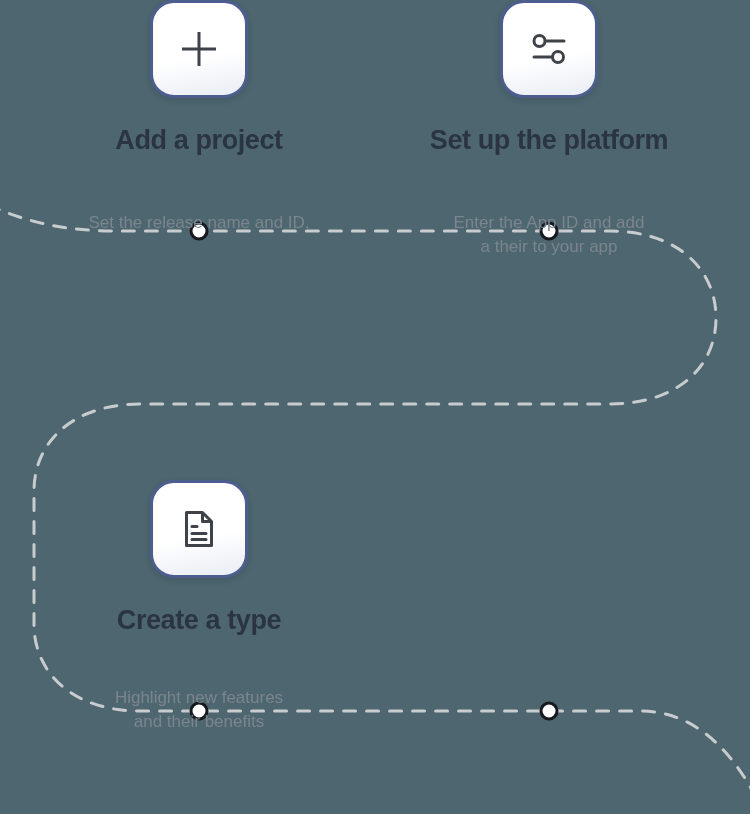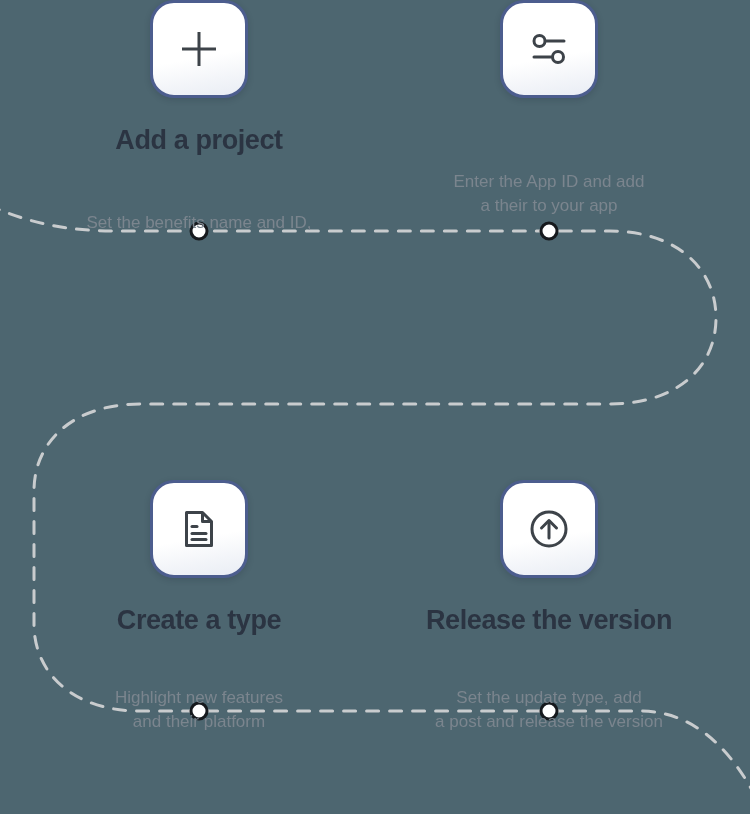--- a/index.html
+++ b/index.html
@@ -125,37 +125,38 @@
       <div class="icon-card">
         <span>
           <svg width="46" height="46" viewBox="0 0 46 46" fill="none" xmlns="http://www.w3.org/2000/svg">
             <path d="M23 6 L23 40 M6 23 L40 23" stroke="#3d4349" stroke-width="3" stroke-linecap="butt"></path>
           </svg>
         </span>
       </div>
     </div>
     <div class="step-title">Add a project</div>
     <div class="step-desc">
-      <div>Set the benefits name and ID,</div>
+      <div>Set the release name and ID,</div>
     </div>
   </div>
 
   <div class="step col-right row-top">
     <div class="icon-card-wrap">
       <div class="icon-card">
         <span>
           <svg width="46" height="46" viewBox="0 0 46 46" fill="none" xmlns="http://www.w3.org/2000/svg">
             <circle cx="13.5" cy="15" r="5.5" stroke="#3d4349" stroke-width="3"></circle>
             <path d="M19.5 15 L38 15" stroke="#3d4349" stroke-width="3" stroke-linecap="round"></path>
             <circle cx="32" cy="31" r="5.5" stroke="#3d4349" stroke-width="3"></circle>
             <path d="M8 31 L26 31" stroke="#3d4349" stroke-width="3" stroke-linecap="round"></path>
           </svg>
         </span>
       </div>
     </div>
+    <div class="step-title">Set up the platform</div>
     <div class="step-desc">
       <div>Enter the App ID and add</div>
       <div>a their to your app</div>
     </div>
   </div>
 
   <div class="step col-left row-bottom">
     <div class="icon-card-wrap">
       <div class="icon-card">
         <span>
@@ -165,36 +166,18 @@
             <path d="M16 20.5 H21" stroke="#3d4349" stroke-width="3" stroke-linecap="round"></path>
             <path d="M16 27.5 H30" stroke="#3d4349" stroke-width="3" stroke-linecap="round"></path>
             <path d="M16 33.5 H30" stroke="#3d4349" stroke-width="3" stroke-linecap="round"></path>
           </svg>
         </span>
       </div>
     </div>
     <div class="step-title">Create a type</div>
     <div class="step-desc">
       <div>Highlight new features</div>
-      <div>and their platform</div>
+      <div>and their benefits</div>
     </div>
   </div>
 
-  <div class="step col-right row-bottom">
-    <div class="icon-card-wrap">
-      <div class="icon-card">
-        <span>
-          <svg width="48" height="48" viewBox="0 0 48 48" fill="none" xmlns="http://www.w3.org/2000/svg">
-            <circle cx="24" cy="24" r="17" stroke="#3d4349" stroke-width="3"></circle>
-            <path d="M24 33 V16" stroke="#3d4349" stroke-width="3" stroke-linecap="round"></path>
-            <path d="M16.5 23 L24 15.5 L31.5 23" stroke="#3d4349" stroke-width="3" stroke-linecap="round" stroke-linejoin="round" fill="none"></path>
-          </svg>
-        </span>
-      </div>
-    </div>
-    <div class="step-title">Release the version</div>
-    <div class="step-desc">
-      <div>Set the update type, add</div>
-      <div>a post and release the version</div>
-    </div>
-  </div>
 
 </div>
 
 </body></html>

